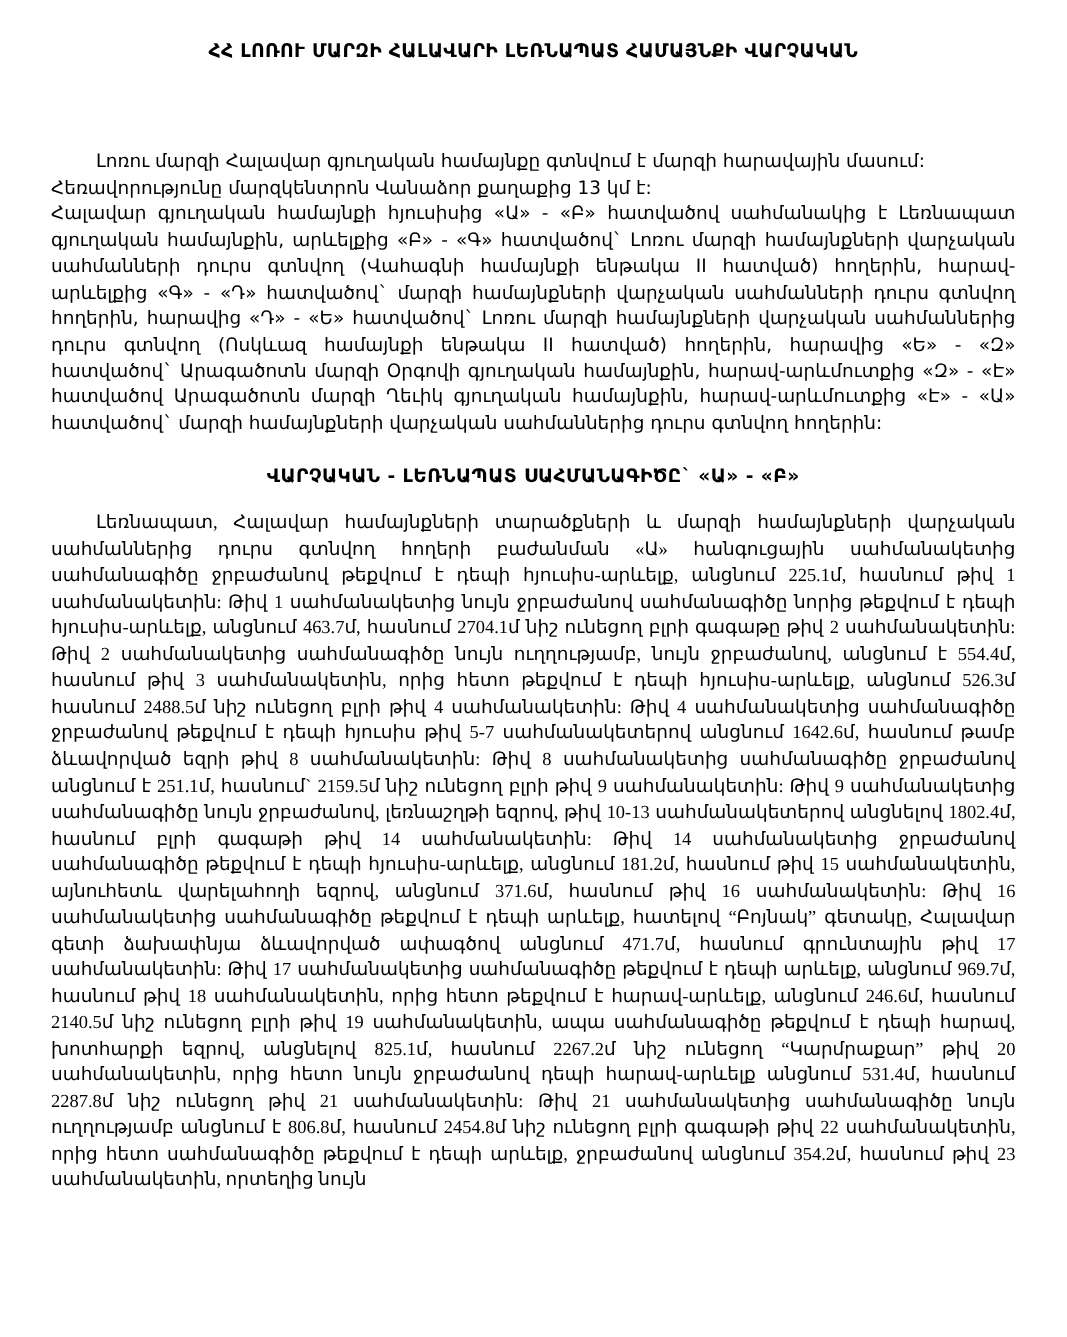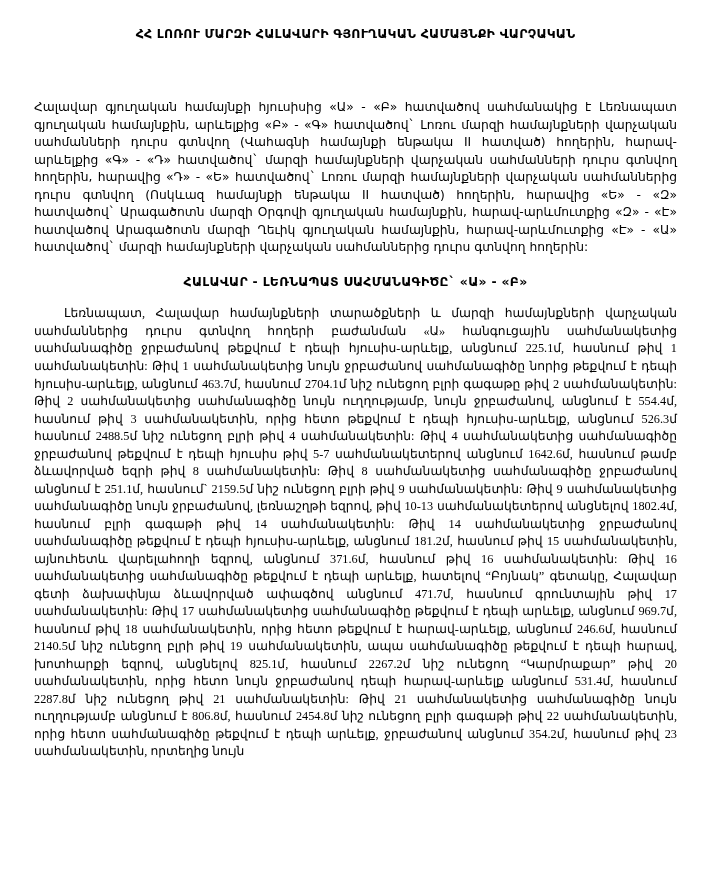--- a/index.html
+++ b/index.html
@@ -62,26 +62,28 @@
     text-indent: 30px;
     text-align: justify;
   }
 </style>
 </head>
 <body>
 
 <div class="page">
 
   <div class="doc-title">
-    <span class="line">ՀՀ ԼՈՌՈՒ ՄԱՐԶԻ ՀԱԼԱՎԱՐԻ ԳՅՈՒՂԱԿԱՆ ՀԱՄԱՅՆՔԻ ՎԱՐՉԱԿԱՆ</span>
+    <span class="line">ՀՀ ԼՈՌՈՒ ՄԱՐԶԻ ՀԱԼԱՎԱՐԻ ԼԵՌՆԱՊԱՏ ՀԱՄԱՅՆՔԻ ՎԱՐՉԱԿԱՆ</span>
   </div>
 
   <div class="spacer-1"></div>
 
+  <div class="para indent">Լոռու մարզի Հալավար գյուղական համայնքը գտնվում է մարզի հարավային մասում:</div>
+  <div class="para">Հեռավորությունը մարզկենտրոն Վանաձոր քաղաքից 13 կմ է:</div>
   <div class="para">Հալավար գյուղական համայնքի հյուսիսից «Ա» - «Բ» հատվածով սահմանակից է Լեռնապատ գյուղական համայնքին, արևելքից «Բ» - «Գ» հատվածով`  Լոռու մարզի համայնքների վարչական սահմանների դուրս գտնվող (Վահագնի համայնքի ենթակա II հատված) հողերին, հարավ-արևելքից «Գ» - «Դ» հատվածով` մարզի համայնքների վարչական սահմանների դուրս գտնվող հողերին, հարավից «Դ» - «Ե» հատվածով` Լոռու մարզի համայնքների վարչական սահմաններից դուրս գտնվող (Ոսկևազ համայնքի ենթակա II հատված) հողերին, հարավից «Ե» - «Զ» հատվածով` Արագածոտն մարզի Օրգովի գյուղական համայնքին, հարավ-արևմուտքից «Զ» - «Է» հատվածով Արագածոտն մարզի Ղեւիկ գյուղական համայնքին, հարավ-արևմուտքից «Է» - «Ա» հատվածով` մարզի համայնքների վարչական սահմաններից դուրս գտնվող հողերին:</div>
 
-  <div class="section-head">ՀԱԼԱՎԱՐ - ԼԵՌՆԱՊԱՏ  ՍԱՀՄԱՆԱԳԻԾԸ` «Ա» - «Բ»</div>
+  <div class="section-head">ՎԱՐՉԱԿԱՆ - ԼԵՌՆԱՊԱՏ  ՍԱՀՄԱՆԱԳԻԾԸ` «Ա» - «Բ»</div>
 
   <div class="body-block">
     <p>Լեռնապատ, Հալավար համայնքների տարածքների և մարզի համայնքների վարչական սահմաններից դուրս գտնվող հողերի բաժանման «Ա» հանգուցային սահմանակետից սահմանագիծը ջրբաժանով թեքվում է դեպի հյուսիս-արևելք, անցնում 225.1մ, հասնում թիվ 1 սահմանակետին: Թիվ 1 սահմանակետից նույն ջրբաժանով սահմանագիծը նորից թեքվում է դեպի հյուսիս-արևելք, անցնում 463.7մ, հասնում 2704.1մ նիշ ունեցող բլրի գագաթը թիվ 2 սահմանակետին: Թիվ 2 սահմանակետից    սահմանագիծը նույն ուղղությամբ, նույն ջրբաժանով, անցնում է 554.4մ, հասնում թիվ 3 սահմանակետին, որից հետո թեքվում է դեպի հյուսիս-արևելք, անցնում 526.3մ հասնում 2488.5մ նիշ ունեցող բլրի թիվ 4 սահմանակետին: Թիվ 4 սահմանակետից սահմանագիծը ջրբաժանով թեքվում է դեպի հյուսիս թիվ 5-7 սահմանակետերով  անցնում 1642.6մ, հասնում թամբ ձևավորված եզրի թիվ 8 սահմանակետին: Թիվ 8 սահմանակետից սահմանագիծը  ջրբաժանով անցնում է 251.1մ, հասնում` 2159.5մ նիշ ունեցող բլրի թիվ 9 սահմանակետին: Թիվ 9 սահմանակետից սահմանագիծը նույն ջրբաժանով, լեռնաշղթի եզրով, թիվ 10-13 սահմանակետերով անցնելով 1802.4մ, հասնում բլրի գագաթի թիվ 14 սահմանակետին: Թիվ 14 սահմանակետից ջրբաժանով սահմանագիծը թեքվում է դեպի հյուսիս-արևելք, անցնում 181.2մ, հասնում թիվ 15 սահմանակետին, այնուհետև   վարելահողի եզրով, անցնում 371.6մ, հասնում թիվ 16 սահմանակետին: Թիվ 16 սահմանակետից սահմանագիծը թեքվում է դեպի արևելք, հատելով “Բոյնակ” գետակը, Հալավար գետի ձախափնյա ձևավորված ափագծով անցնում 471.7մ, հասնում գրունտային թիվ 17 սահմանակետին: Թիվ 17 սահմանակետից սահմանագիծը թեքվում է դեպի արևելք, անցնում 969.7մ, հասնում թիվ 18 սահմանակետին, որից հետո թեքվում է հարավ-արևելք, անցնում 246.6մ,  հասնում 2140.5մ նիշ ունեցող բլրի թիվ 19 սահմանակետին, ապա սահմանագիծը թեքվում է դեպի հարավ, խոտհարքի եզրով, անցնելով 825.1մ, հասնում 2267.2մ նիշ ունեցող “Կարմրաքար” թիվ 20 սահմանակետին, որից հետո նույն ջրբաժանով դեպի հարավ-արևելք անցնում 531.4մ, հասնում 2287.8մ նիշ ունեցող թիվ 21 սահմանակետին: Թիվ 21 սահմանակետից սահմանագիծը նույն ուղղությամբ անցնում է 806.8մ, հասնում 2454.8մ նիշ ունեցող բլրի գագաթի թիվ 22 սահմանակետին, որից հետո սահմանագիծը թեքվում է դեպի արևելք, ջրբաժանով անցնում 354.2մ, հասնում թիվ 23 սահմանակետին, որտեղից նույն</p>
   </div>
 
 </div>
 
 </body></html>

